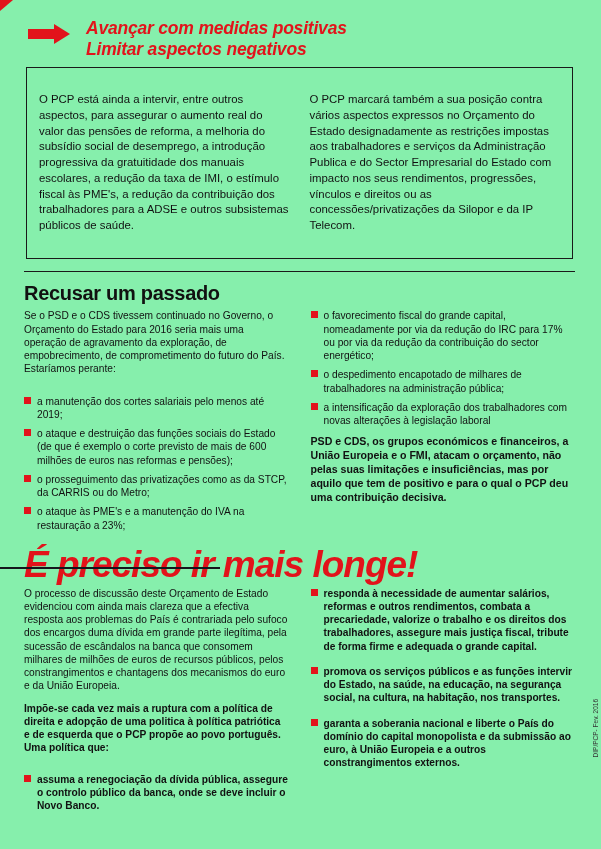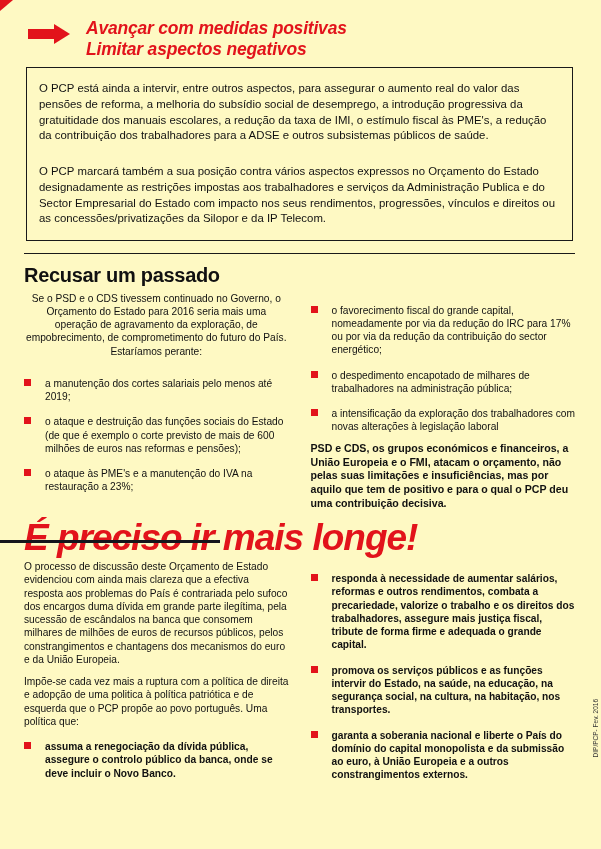--- a/index.html
+++ b/index.html
@@ -2,21 +2,21 @@
 <html lang="pt"><head>
 <meta charset="utf-8">
 <style>
   * { margin: 0; padding: 0; box-sizing: border-box; }
   html, body { background: #888; }
   .page {
     position: relative;
     width: 601px;
     height: 849px;
     margin: 0 auto;
-    background: #fef9c3;
+    background: #86efac;
     font-family: "Liberation Sans", sans-serif;
     color: #111;
     overflow: hidden;
     padding: 12px 26px 8px 24px;
   }
   .corner-mark {
     position: absolute; top: 0; left: 0;
     width: 0; height: 0;
     border-top: 11px solid #e2131b;
     border-right: 13px solid transparent;
@@ -28,53 +28,52 @@
   .arrow-icon .head {
     position: absolute; left: 26px; top: 0;
     width: 0; height: 0;
     border-left: 16px solid #e2131b;
     border-top: 10px solid transparent;
     border-bottom: 10px solid transparent;
   }
   .header-title { font-style: italic; font-weight: bold; color: #e2131b; font-size: 17.5px; line-height: 1.18; letter-spacing: -0.2px; }
   .intro-box {
     border: 1.4px solid #1a1a1a;
-    padding: 13px 12px;
+    padding: 24px 12px;
     display: flex; gap: 20px;
     margin: 2px 2px 0 2px;
-    flex-direction: column;
   }
   .intro-box .col { flex: 1; font-size: 11.4px; line-height: 1.38; }
   .rule { border-top: 1.6px solid #1a1a1a; margin: 12px 0 10px 0; }
   
   .sec2-heading { font-weight: bold; font-size: 20px; line-height: 1.12; letter-spacing: -0.3px; margin-bottom: 5px; }
   .two-col { display: flex; gap: 22px; }
   .two-col .col { flex: 1; font-size: 10.2px; line-height: 1.3; }
-  .intro-para { margin-bottom: 19px; text-align: center; }
-  .bullet { display: flex; gap: 14px; margin-bottom: 6px; margin-top: 12px; }
+  .intro-para { margin-bottom: 19px; }
+  .bullet { display: flex; gap: 6px; margin-bottom: 6px; }
   .bullet .sq {
     flex: 0 0 auto;
     width: 7px; height: 7px; background: #e2131b; margin-top: 2px;
   }
   .bold-para { font-weight: bold; font-size: 10.6px; line-height: 1.32; margin-top: 8px; }
   
   .big-title-wrap { position: relative; margin: 8px 0 2px 0; }
   .big-title {
     font-style: italic; font-weight: bold; color: #e2131b;
     font-size: 37px; letter-spacing: -1px; line-height: 1.05;
   }
   .strike-line { position: absolute; left: -24px; top: 21px; width: 220px; height: 2.4px; background: #15151c; }
   .sub-title {
     font-style: italic; font-weight: bold; color: #e2131b;
     font-size: 21px; letter-spacing: -0.3px; margin: 2px 0 12px 2px;
   }
   
   .sec3 .col { font-size: 10.2px; line-height: 1.3; }
   .sec3 .lead { margin-bottom: 9px; }
-  .sec3 .lead-bold { font-weight: normal; margin-bottom: 9px; }
+  .sec3 .lead-bold { font-weight: bold; margin-bottom: 18px; }
   .sec3 .col-right .bullet { font-weight: bold; margin-bottom: 12px; }
   .sec3 .col-left .bullet { font-weight: bold; }
   .side-note {
     position: absolute; right: 2px; bottom: 150px;
     transform: rotate(-90deg); transform-origin: right bottom;
     font-size: 6.5px; color: #333; white-space: nowrap;
   }
 </style>
 </head>
 <body>
@@ -107,20 +106,24 @@
   <div class="two-col">
     <div class="col">
       <div class="intro-para">Se o PSD e o CDS tivessem continuado no Governo, o Orçamento do Estado para 2016 seria mais uma operação de agravamento da exploração, de empobrecimento, de comprometimento do futuro do País. Estaríamos perante:</div>
       <div class="bullet">
         <span class="sq"></span>
         <span>a manutenção dos cortes salariais pelo menos até 2019;</span>
       </div>
       <div class="bullet">
         <span class="sq"></span>
         <span>o ataque e destruição das funções sociais do Estado (de que é exemplo o corte previsto de mais de 600 milhões de euros nas reformas e pensões);</span>
+      </div>
+      <div class="bullet">
+        <span class="sq"></span>
+        <span>o prosseguimento das privatizações como as da STCP, da CARRIS ou do Metro;</span>
       </div>
       <div class="bullet">
         <span class="sq"></span>
         <span>o ataque às PME's e a manutenção do IVA na restauração a 23%;</span>
       </div>
     </div>
     <div class="col">
       <div class="bullet">
         <span class="sq"></span>
         <span>o favorecimento fiscal do grande capital, nomeadamente por via da redução do IRC para 17% ou por via da redução da contribuição do sector energético;</span>

